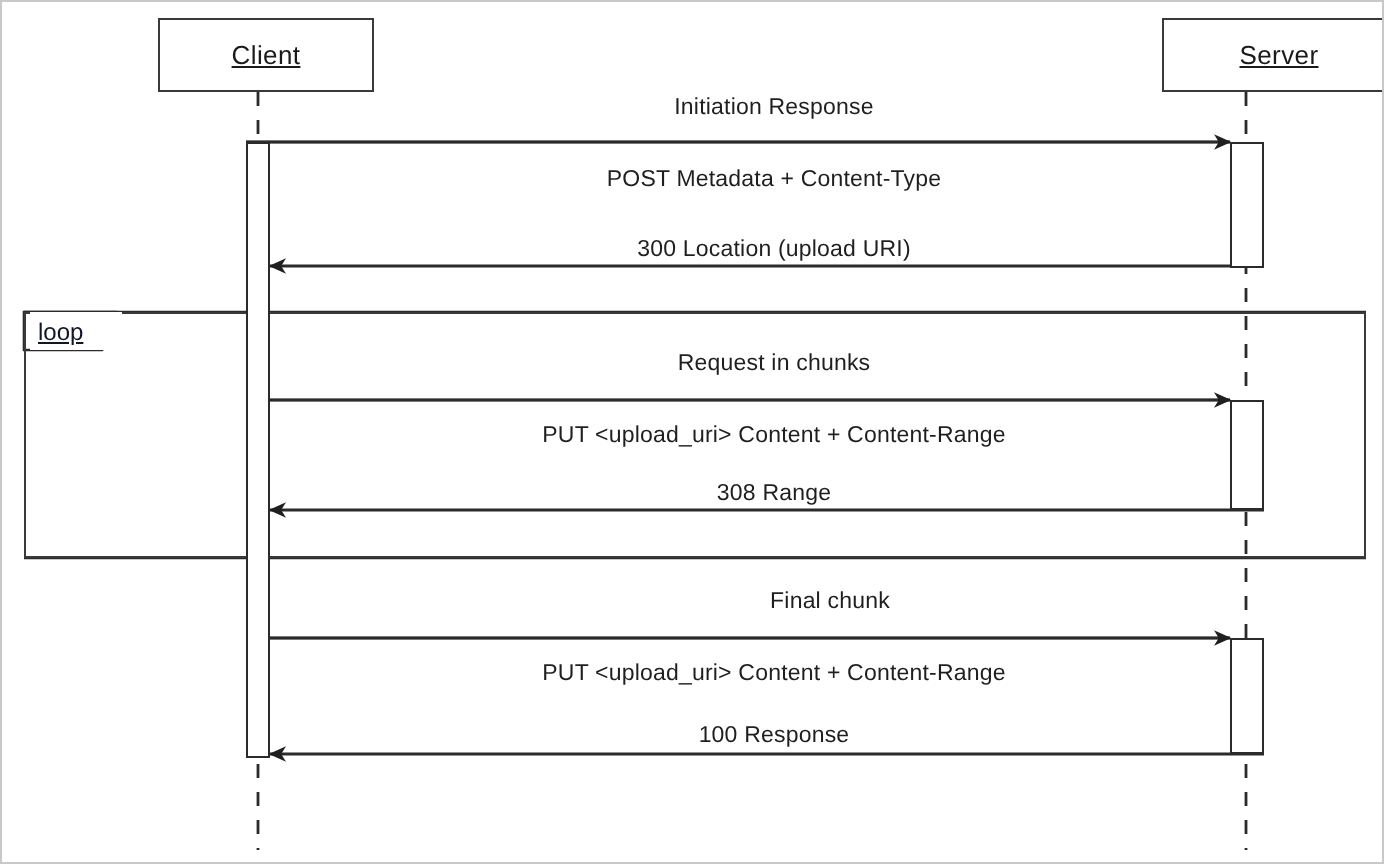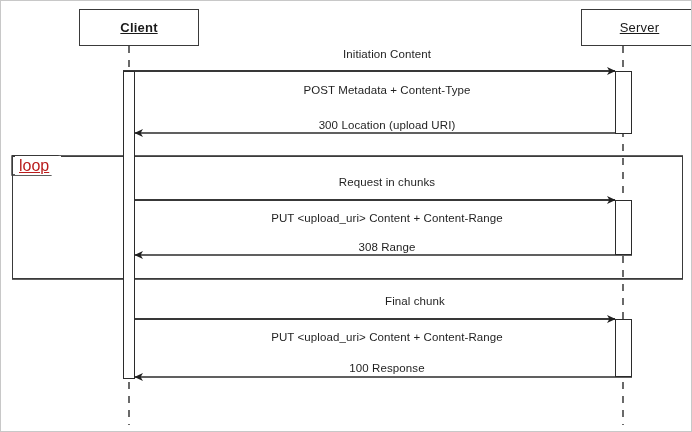--- a/index.html
+++ b/index.html
@@ -65,22 +65,22 @@
   }
   .frag-tab {
     position: absolute;
     box-sizing: border-box;
     background: #ffffff;
     display: flex;
     align-items: center;
     padding-left: 4px;
   }
   .frag-tab-label {
-    font-size: 16px;
-    color: #b91c1c;
+    font-size: 12px;
+    color: #0f172a;
     position: relative;
     z-index: 3;
     text-decoration: underline;
   }
 </style>
 </head>
 <body>
 
 <div id="canvas">
 
@@ -111,21 +111,21 @@
         <line x1="631" y1="254" x2="134" y2="254" stroke="#2b2b2b" stroke-width="1.4" marker-end="url(#arrowFilledRev)"></line>
         <line x1="134" y1="318" x2="614" y2="318" stroke="#2b2b2b" stroke-width="1.4" marker-end="url(#arrowFilled)"></line>
         <line x1="631" y1="376" x2="134" y2="376" stroke="#2b2b2b" stroke-width="1.4" marker-end="url(#arrowFilledRev)"></line>
       </g>
     <g id="svg-fragment-tabs">
         <path d="M11,155 L57,155 L57,167 L50,174 L11,174 Z" fill="#ffffff" stroke="#2b2b2b" stroke-width="1.3"></path>
       </g>
   </svg>
 
   <div id="participants-layer">
-      <div class="participant" style="left: 78px; top: 8px; width: 120px; height: 37px; font-weight: bold;">
+      <div class="participant" style="left: 78px; top: 8px; width: 108px; height: 37px;">
         <span class="pname">Client</span>
       </div>
       <div class="participant" style="left: 580px; top: 8px; width: 117px; height: 37px;">
         <span class="pname">Server</span>
       </div>
     </div>
 
   <div id="fragments-layer">
       <div class="frag" style="left: 11px; top: 155px; width: 671px; height: 123px;"></div>
       <div class="frag-tab" style="left: 14px; top: 155px; width: 46px; height: 19px;">
@@ -134,21 +134,21 @@
     </div>
 
   <div id="activations-layer">
       <div class="activation" style="left: 122px; top: 70px; width: 12px; height: 308px;"></div>
       <div class="activation" style="left: 614px; top: 70px; width: 17px; height: 63px;"></div>
       <div class="activation" style="left: 614px; top: 199px; width: 17px; height: 55px;"></div>
       <div class="activation" style="left: 614px; top: 318px; width: 17px; height: 58px;"></div>
     </div>
 
   <div id="labels-layer">
-      <div class="msg-label" style="left: 386px; top: 47px;">Initiation Content</div>
+      <div class="msg-label" style="left: 386px; top: 47px;">Initiation Response</div>
       <div class="msg-label" style="left: 386px; top: 83px;">POST Metadata + Content-Type</div>
       <div class="msg-label" style="left: 386px; top: 118px;">300 Location (upload URI)</div>
       <div class="msg-label" style="left: 386px; top: 175px;">Request in chunks</div>
       <div class="msg-label" style="left: 386px; top: 211px;">PUT &lt;upload_uri&gt; Content + Content-Range</div>
       <div class="msg-label" style="left: 386px; top: 240px;">308 Range</div>
       <div class="msg-label" style="left: 386px; top: 294px; margin-left: 28px;">Final chunk</div>
       <div class="msg-label" style="left: 386px; top: 330px;">PUT &lt;upload_uri&gt; Content + Content-Range</div>
       <div class="msg-label" style="left: 386px; top: 361px;">100 Response</div>
     </div>
 

